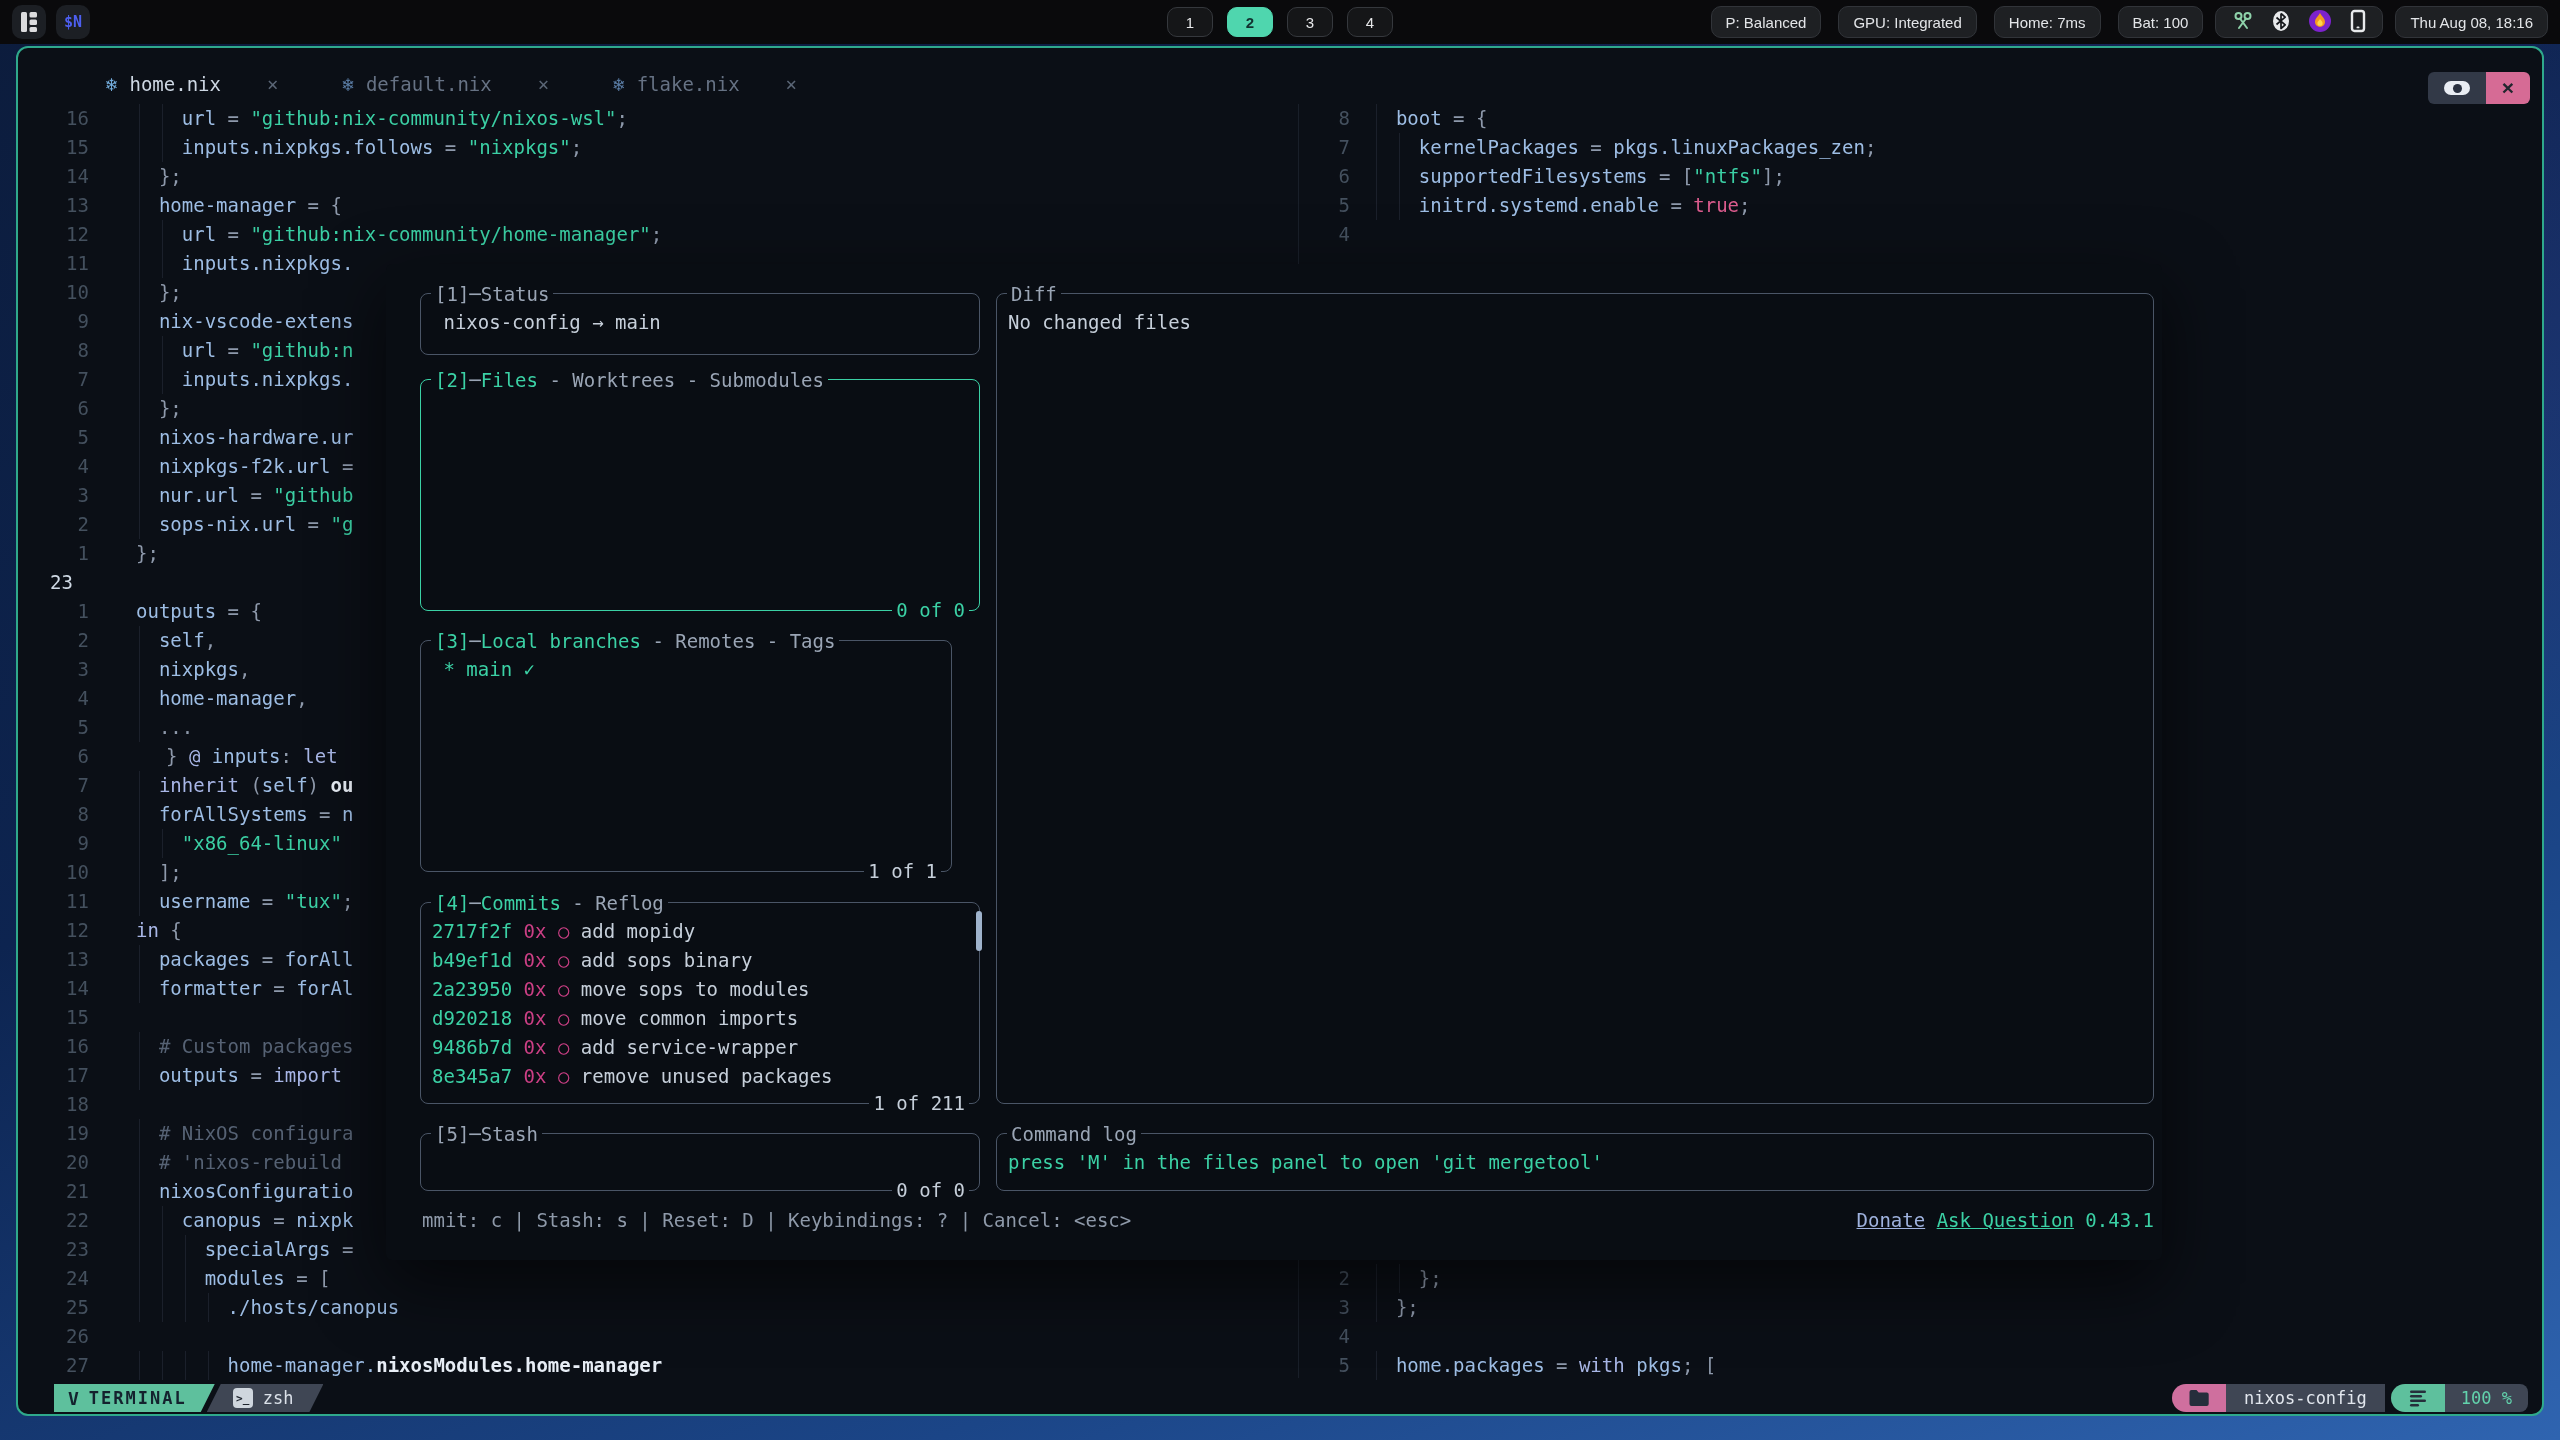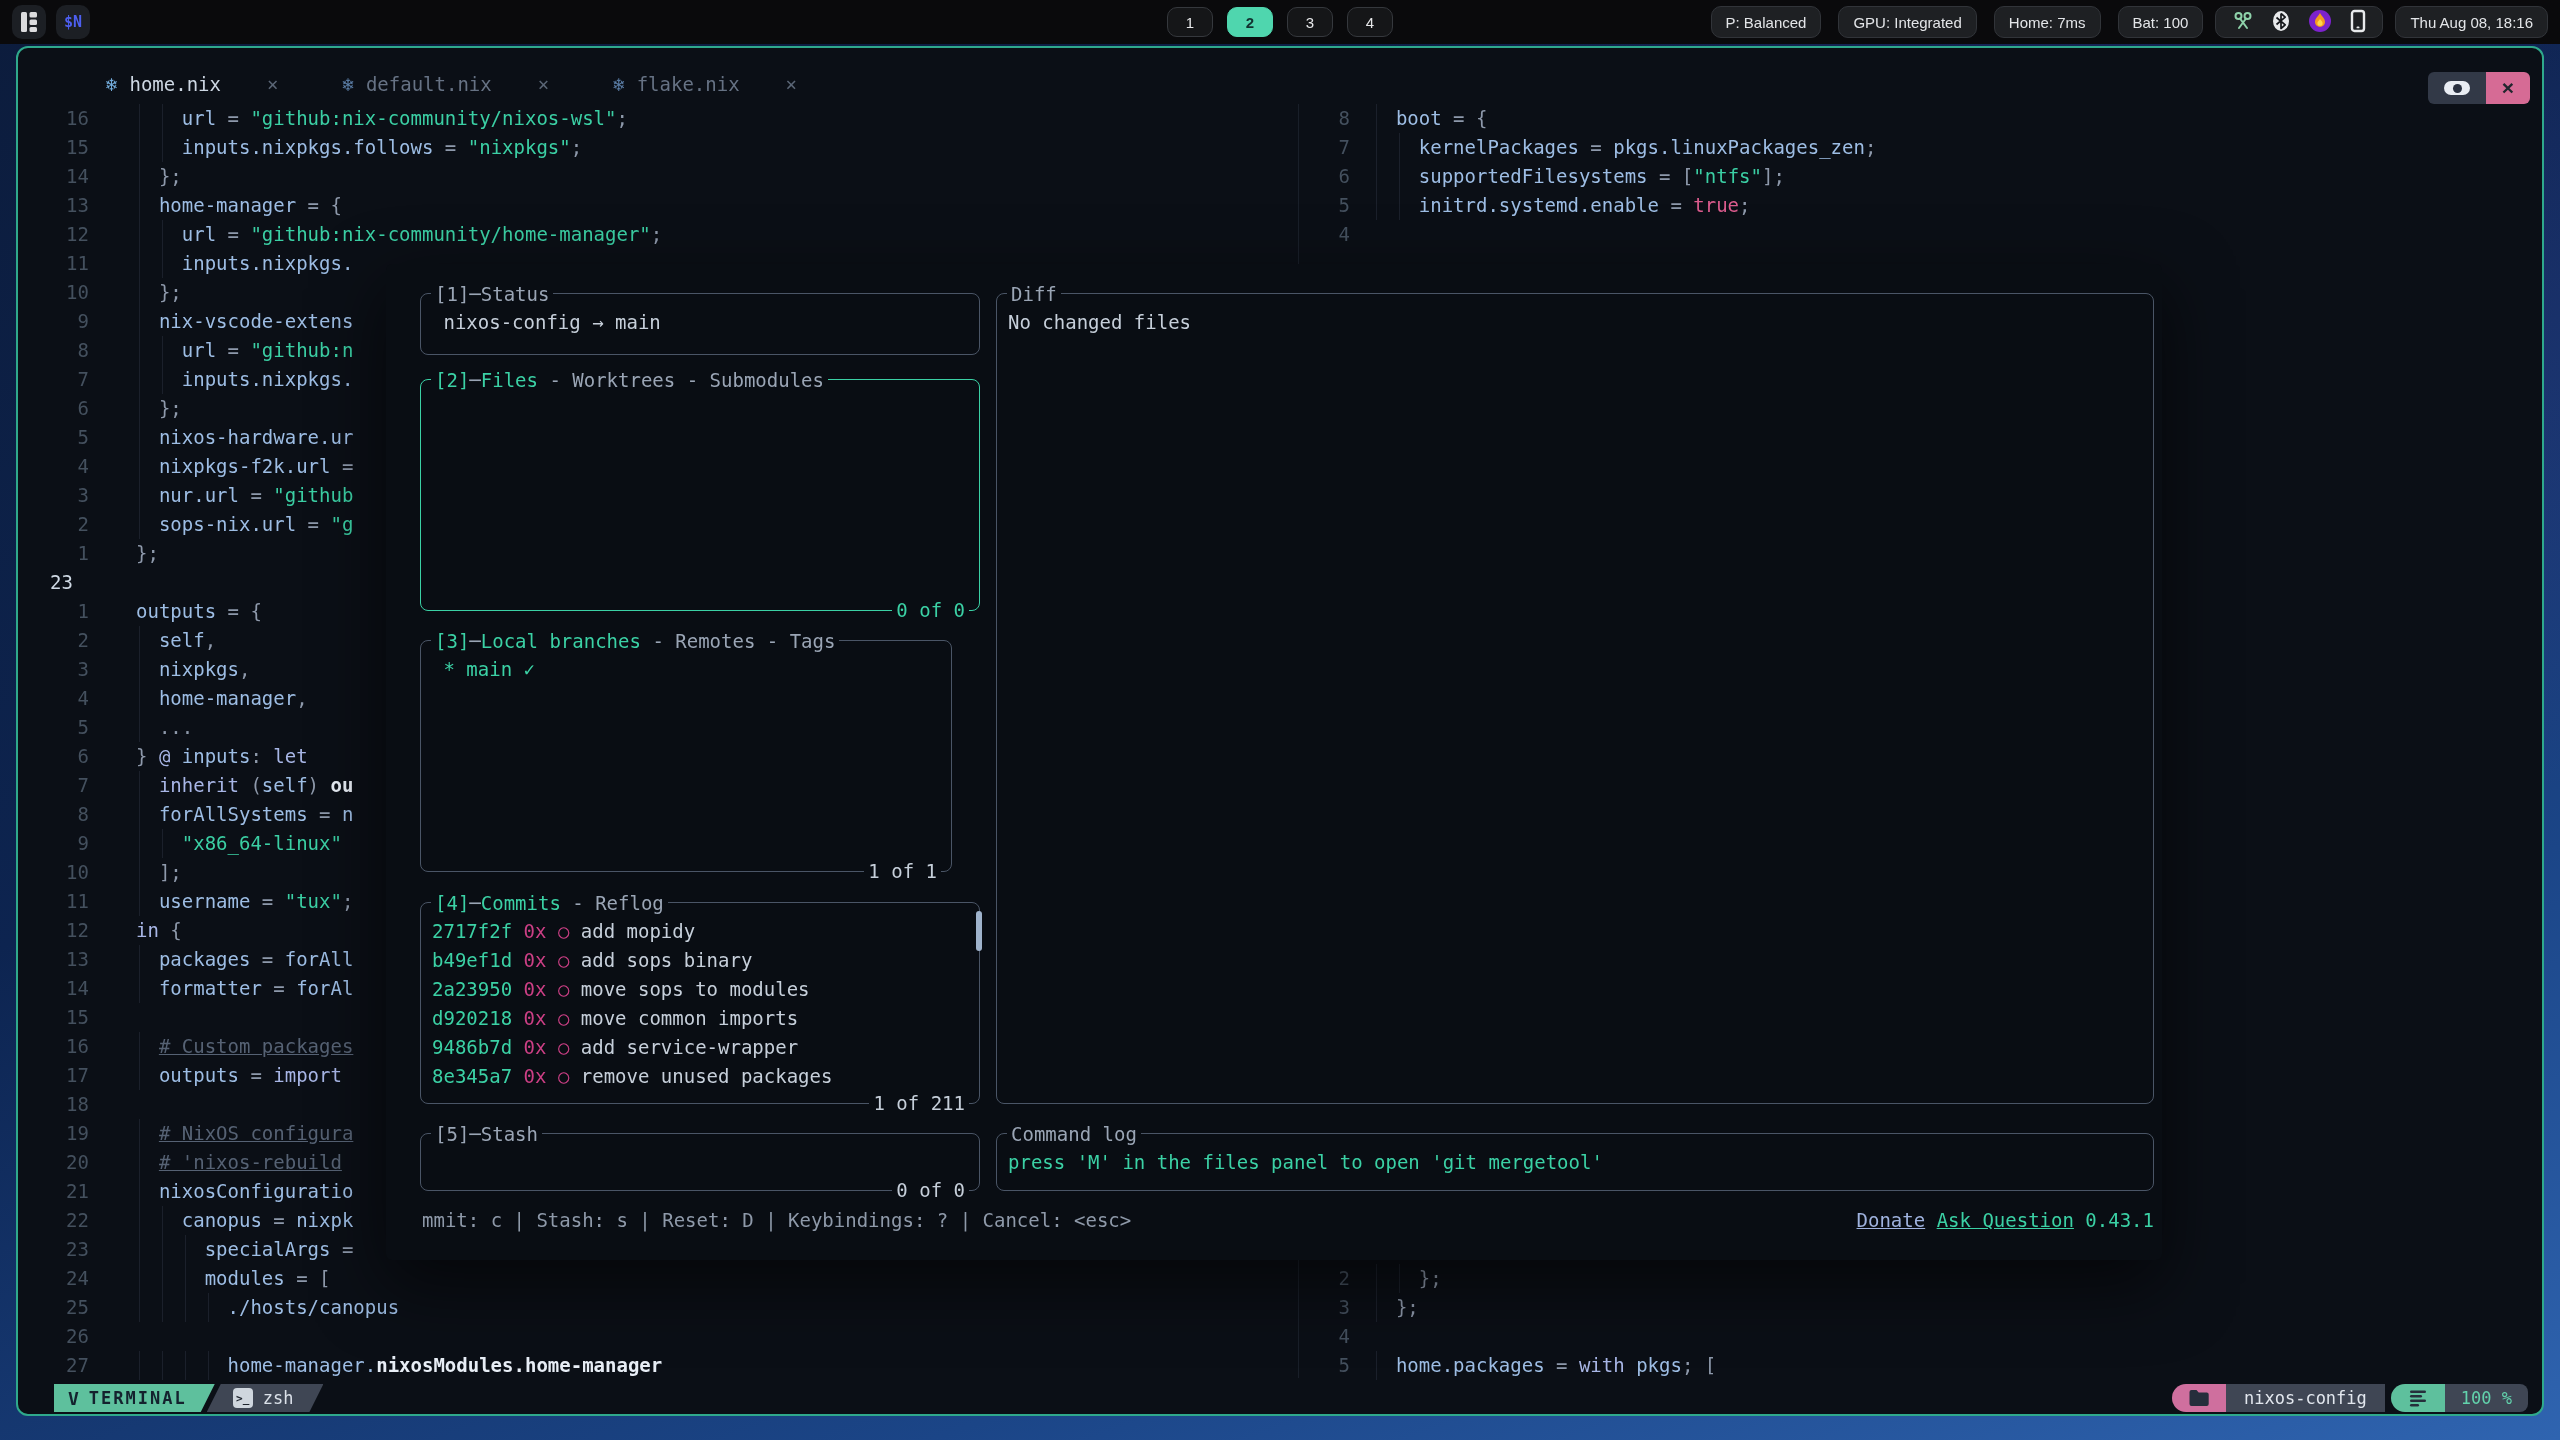--- a/index.html
+++ b/index.html
@@ -49,21 +49,21 @@
   .gut{display:inline-block;width:63px;text-align:right;color:var(--gut);vertical-align:top;}
   .gut.cur{text-align:left;padding-left:24px;box-sizing:border-box;color:#cfd9e4;}
   .code{position:relative;display:inline-block;vertical-align:top;}
   #pane-left .code{padding-left:47px;}
   .rpane .code{padding-left:23px;}
   .rpane .gut{width:48px;}
   .toks{position:relative;display:inline-block;}
   .guide{position:absolute;top:0;bottom:0;width:1px;background:rgba(125,145,175,.14);}
   .c-id{color:var(--blue-id);} .c-op{color:var(--punct);} .c-pn{color:var(--punct);}
   .c-str{color:var(--str);} .c-kw{color:var(--kw);} .c-bool{color:var(--bool);}
-  .c-cm{color:var(--cm);text-decoration:underline;} .c-em{color:#e8eef6;font-weight:bold;}
+  .c-cm{color:var(--cm);} .c-em{color:#e8eef6;font-weight:bold;}
   .pane-divider{position:absolute;left:1280px;top:56px;bottom:36px;width:1px;background:rgba(130,150,180,.12);}
   
   .lazygit{position:absolute;left:368px;top:216px;width:1776px;height:996px;background:var(--popbg);
     border-radius:6px;box-shadow:0 24px 70px rgba(0,0,0,.6);font-size:19px;}
   .lg-panel{position:absolute;border:1px solid var(--bordergray);border-radius:8px;box-sizing:border-box;}
   .lg-panel.focused{border-color:var(--green);}
   .lg-title{position:absolute;top:-14px;left:10px;background:var(--popbg);padding:0 4px;line-height:28px;white-space:pre;}
   .lg-count{position:absolute;bottom:-14px;right:10px;background:var(--popbg);padding:0 4px;line-height:28px;white-space:pre;}
   .lg-body{padding:14px 0 0 11px;overflow:hidden;height:calc(100% - 14px);box-sizing:border-box;}
   .lg-row{height:29px;line-height:29px;white-space:pre;}
@@ -204,21 +204,21 @@
         <div class="crow"><span class="gut">4</span><span class="code"><span class="toks" style="padding-left: 22.88px;"><i class="guide" style="left: 3px;"></i><span class="c-id">nixpkgs-f2k.url</span><span class="c-op"> =</span></span></span></div>
         <div class="crow"><span class="gut">3</span><span class="code"><span class="toks" style="padding-left: 22.88px;"><i class="guide" style="left: 3px;"></i><span class="c-id">nur.url</span><span class="c-op"> = </span><span class="c-str">"github</span></span></span></div>
         <div class="crow"><span class="gut">2</span><span class="code"><span class="toks" style="padding-left: 22.88px;"><i class="guide" style="left: 3px;"></i><span class="c-id">sops-nix.url</span><span class="c-op"> = </span><span class="c-str">"g</span></span></span></div>
         <div class="crow"><span class="gut">1</span><span class="code"><span class="toks" style="padding-left: 0px;"><span class="c-pn">};</span></span></span></div>
         <div class="crow"><span class="gut cur">23</span><span class="code"><span class="toks" style="padding-left: 0px;"></span></span></div>
         <div class="crow"><span class="gut">1</span><span class="code"><span class="toks" style="padding-left: 0px;"><span class="c-id">outputs</span><span class="c-op"> = </span><span class="c-pn">{</span></span></span></div>
         <div class="crow"><span class="gut">2</span><span class="code"><span class="toks" style="padding-left: 22.88px;"><i class="guide" style="left: 3px;"></i><span class="c-id">self</span><span class="c-pn">,</span></span></span></div>
         <div class="crow"><span class="gut">3</span><span class="code"><span class="toks" style="padding-left: 22.88px;"><i class="guide" style="left: 3px;"></i><span class="c-id">nixpkgs</span><span class="c-pn">,</span></span></span></div>
         <div class="crow"><span class="gut">4</span><span class="code"><span class="toks" style="padding-left: 22.88px;"><i class="guide" style="left: 3px;"></i><span class="c-id">home-manager</span><span class="c-pn">,</span></span></span></div>
         <div class="crow"><span class="gut">5</span><span class="code"><span class="toks" style="padding-left: 22.88px;"><i class="guide" style="left: 3px;"></i><span class="c-pn">...</span></span></span></div>
-        <div class="crow"><span class="gut">6</span><span class="code"><span class="toks" style="padding-left: 0px;"><span class="c-pn">} </span><span class="c-kw">@ </span><span class="c-id">inputs</span><span class="c-pn">: </span><span class="c-kw">let</span></span></span></div>
+        <div class="crow"><span class="gut">6</span><span class="code"><span class="toks" style="padding-left: 0px; margin-left: 30px;"><span class="c-pn">} </span><span class="c-kw">@ </span><span class="c-id">inputs</span><span class="c-pn">: </span><span class="c-kw">let</span></span></span></div>
         <div class="crow"><span class="gut">7</span><span class="code"><span class="toks" style="padding-left: 22.88px;"><i class="guide" style="left: 3px;"></i><span class="c-kw">inherit </span><span class="c-pn">(</span><span class="c-id">self</span><span class="c-pn">) </span><span class="c-em">ou</span></span></span></div>
         <div class="crow"><span class="gut">8</span><span class="code"><span class="toks" style="padding-left: 22.88px;"><i class="guide" style="left: 3px;"></i><span class="c-id">forAllSystems</span><span class="c-op"> = </span><span class="c-id">n</span></span></span></div>
         <div class="crow"><span class="gut">9</span><span class="code"><span class="toks" style="padding-left: 45.76px;"><i class="guide" style="left: 3px;"></i><i class="guide" style="left: 25.88px;"></i><span class="c-str">"x86_64-linux"</span></span></span></div>
         <div class="crow"><span class="gut">10</span><span class="code"><span class="toks" style="padding-left: 22.88px;"><i class="guide" style="left: 3px;"></i><span class="c-pn">];</span></span></span></div>
         <div class="crow"><span class="gut">11</span><span class="code"><span class="toks" style="padding-left: 22.88px;"><i class="guide" style="left: 3px;"></i><span class="c-id">username</span><span class="c-op"> = </span><span class="c-str">"tux"</span><span class="c-pn">;</span></span></span></div>
         <div class="crow"><span class="gut">12</span><span class="code"><span class="toks" style="padding-left: 0px;"><span class="c-kw">in</span><span class="c-pn"> {</span></span></span></div>
         <div class="crow"><span class="gut">13</span><span class="code"><span class="toks" style="padding-left: 22.88px;"><i class="guide" style="left: 3px;"></i><span class="c-id">packages</span><span class="c-op"> = </span><span class="c-id">forAll</span></span></span></div>
         <div class="crow"><span class="gut">14</span><span class="code"><span class="toks" style="padding-left: 22.88px;"><i class="guide" style="left: 3px;"></i><span class="c-id">formatter</span><span class="c-op"> = </span><span class="c-id">forAl</span></span></span></div>
         <div class="crow"><span class="gut">15</span><span class="code"><span class="toks" style="padding-left: 0px;"></span></span></div>
         <div class="crow"><span class="gut">16</span><span class="code"><span class="toks" style="padding-left: 22.88px;"><i class="guide" style="left: 3px;"></i><span class="c-cm"># Custom packages</span></span></span></div>

